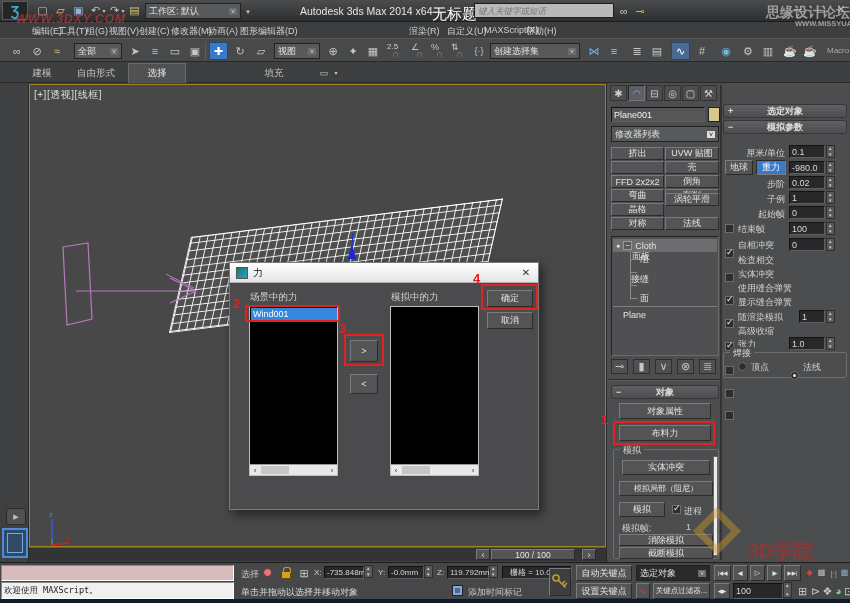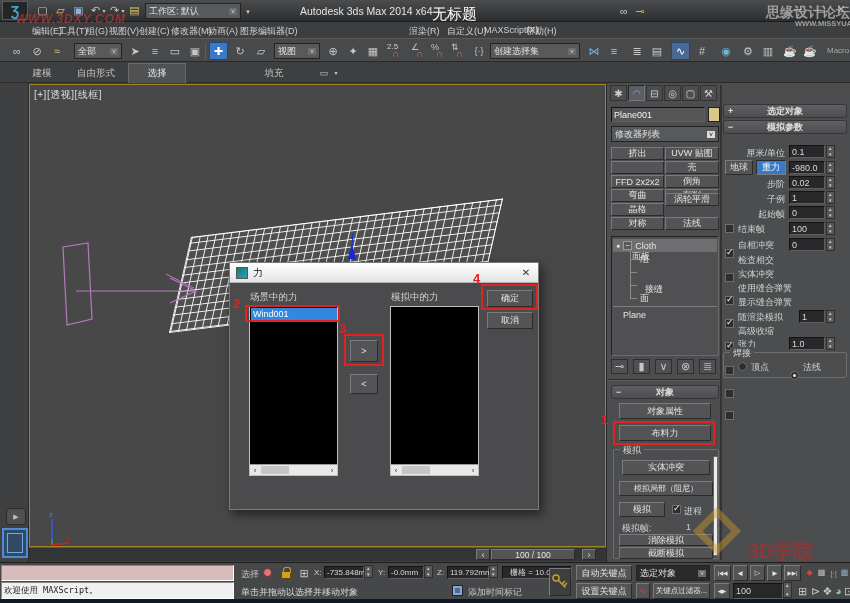--- a/index.html
+++ b/index.html
@@ -58,20 +58,21 @@
   <div class="abs ico" style="left:119px;top:6px;width:8px;height:10px;font-size:6px">▾</div>
   <div class="abs ico" style="left:127px;top:3px;width:15px;height:15px;color:#d8c070">▤</div>
   <div class="abs dd" style="left:145px;top:3px;width:96px;height:16px">
       <span>工作区: 默认</span>
       <span class="ar">˅</span>
     </div>
   <div class="abs ico" style="left:243px;top:5px;width:10px;height:12px;font-size:7px">▾</div>
   <div class="abs lab" style="left:300px;top:5px;font-size:10.5px;color:#e4e4e4">Autodesk 3ds Max  2014 x64</div>
   <div class="abs lab" style="left:432px;top:5px;font-size:15px;color:#fff">无标题</div>
   <div class="abs ico" style="left:463px;top:5px;width:10px;height:12px;font-size:8px">▸</div>
+  <input class="abs" style="left: 474px; top: 3px; width: 140px; height: 15px; background: rgb(185, 185, 185); border: 1px solid rgb(30, 30, 30); font-style: italic; font-size: 8.5px; color: rgb(58, 58, 58); padding: 0px 3px; font-family: &quot;Liberation Sans&quot;, sans-serif;" placeholder="键入关键字或短语">
   <div class="abs ico" style="left:617px;top:4px;width:14px;height:14px">∞</div>
   <div class="abs ico" style="left:633px;top:4px;width:14px;height:14px;color:#d0b060">⊸</div>
   <div class="abs ico" style="left:789px;top:2px;width:18px;height:15px">─</div>
   <div class="abs ico" style="left:812px;top:2px;width:18px;height:15px">□</div>
   <div class="abs ico" style="left:833px;top:2px;width:16px;height:15px">✕</div>
 </div>
 
 <div class="abs" style="left:0;top:22px;width:850px;height:16px;background:#3c3e40">
   <span class="abs lab" style="left:32px;top:3px">编辑(E)</span>
   <span class="abs lab" style="left:58px;top:3px">工具(T)</span>
@@ -244,21 +245,21 @@
       <span style="color:#e8e8c0;font-size:7px;margin:0 3px">●</span>
       <span style="width:9px;height:9px;border:1px solid #999;font-size:8px;line-height:7px;text-align:center;background:#58585a;margin-right:3px">−</span>
       <span>Cloth</span>
     </div>
     <div class="stkrow" style="top:16px;padding-left:27px">
         <span>组</span>
       </div>
     <div class="stkrow" style="top:13px;padding-left:19px">
         <span>面板</span>
       </div>
-    <div class="stkrow" style="top:46px;padding-left:32px">
+    <div class="stkrow" style="top:36px;padding-left:18px">
         <span>接缝</span>
       </div>
     <div class="stkrow" style="top:55px;padding-left:27px">
         <span>面</span>
       </div>
     <div class="abs" style="left:18px;top:13px;width:1px;height:49px;background:#8a8a8a"></div>
     <div class="abs" style="left:18px;top:22px;width:7px;height:1px;background:#8a8a8a"></div>
     <div class="abs" style="left:18px;top:35px;width:7px;height:1px;background:#8a8a8a"></div>
     <div class="abs" style="left:18px;top:48px;width:7px;height:1px;background:#8a8a8a"></div>
     <div class="abs" style="left:18px;top:61px;width:7px;height:1px;background:#8a8a8a"></div>

